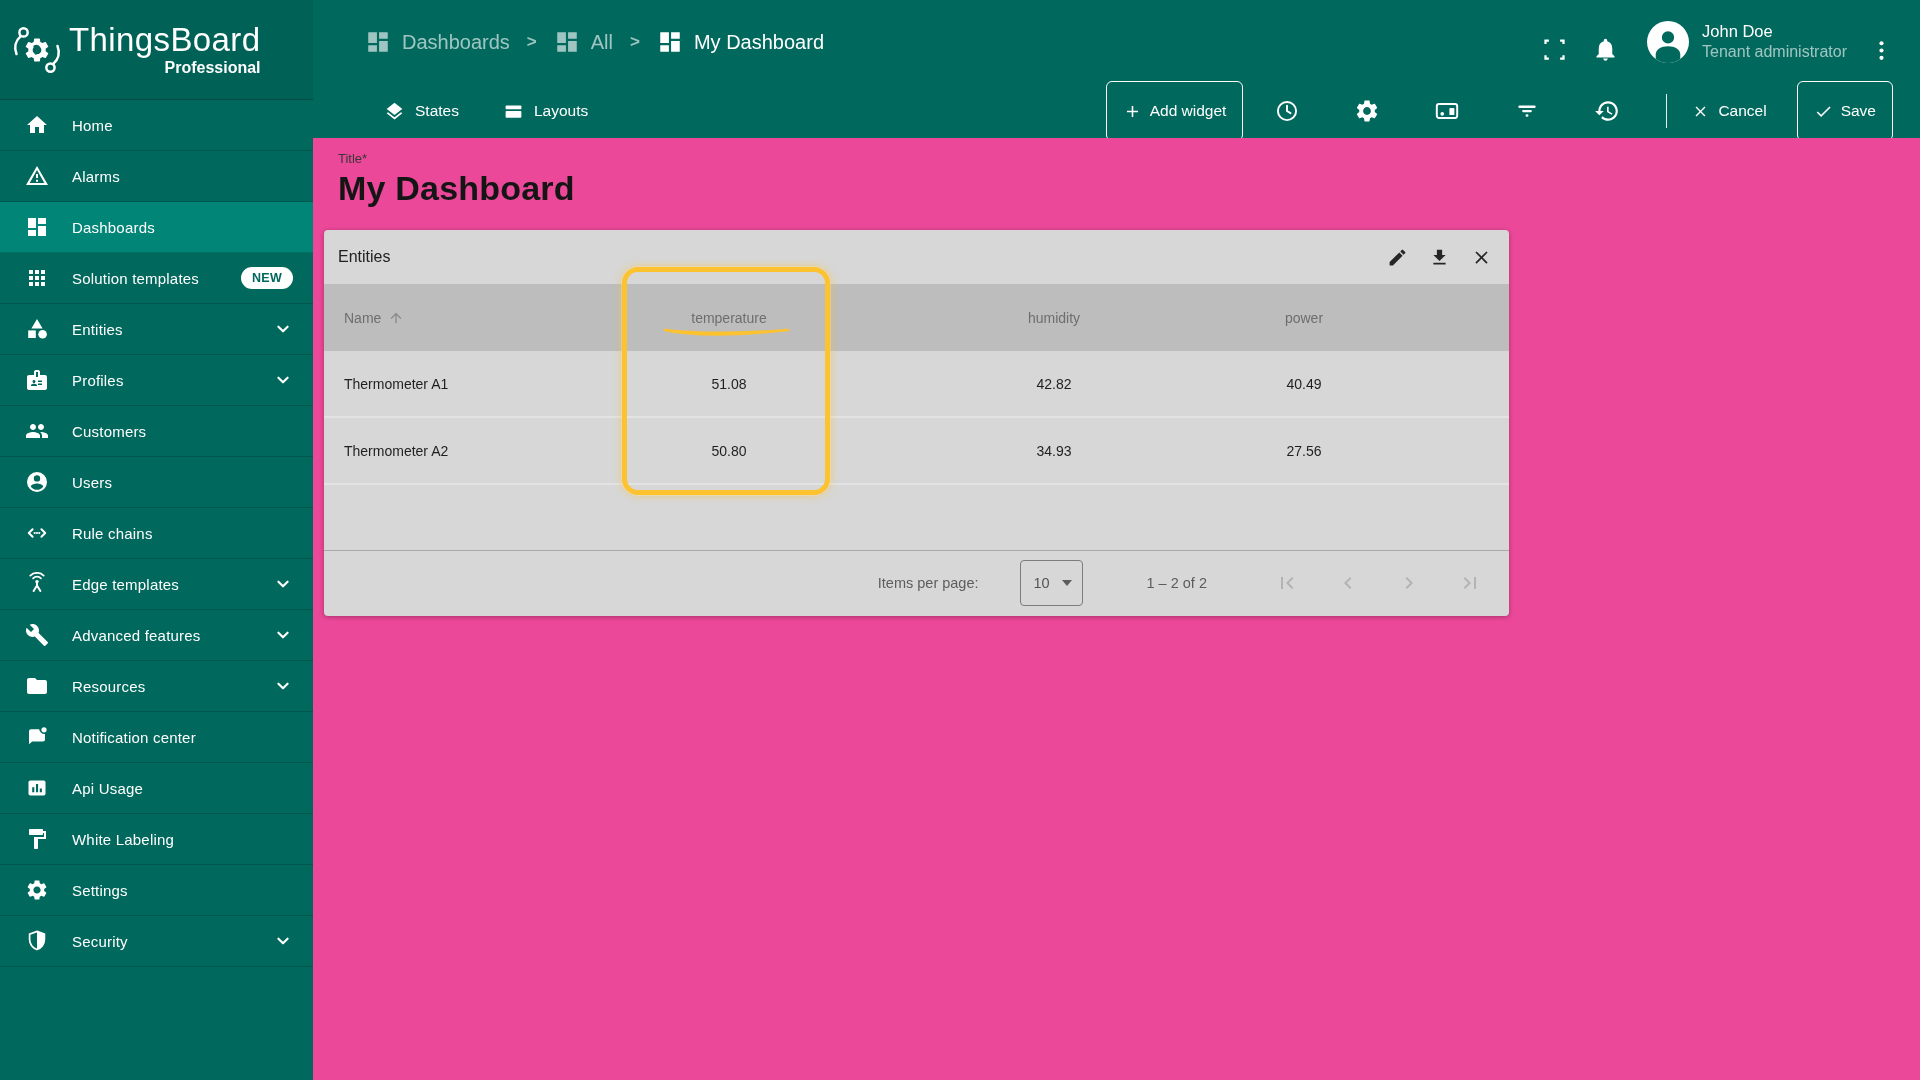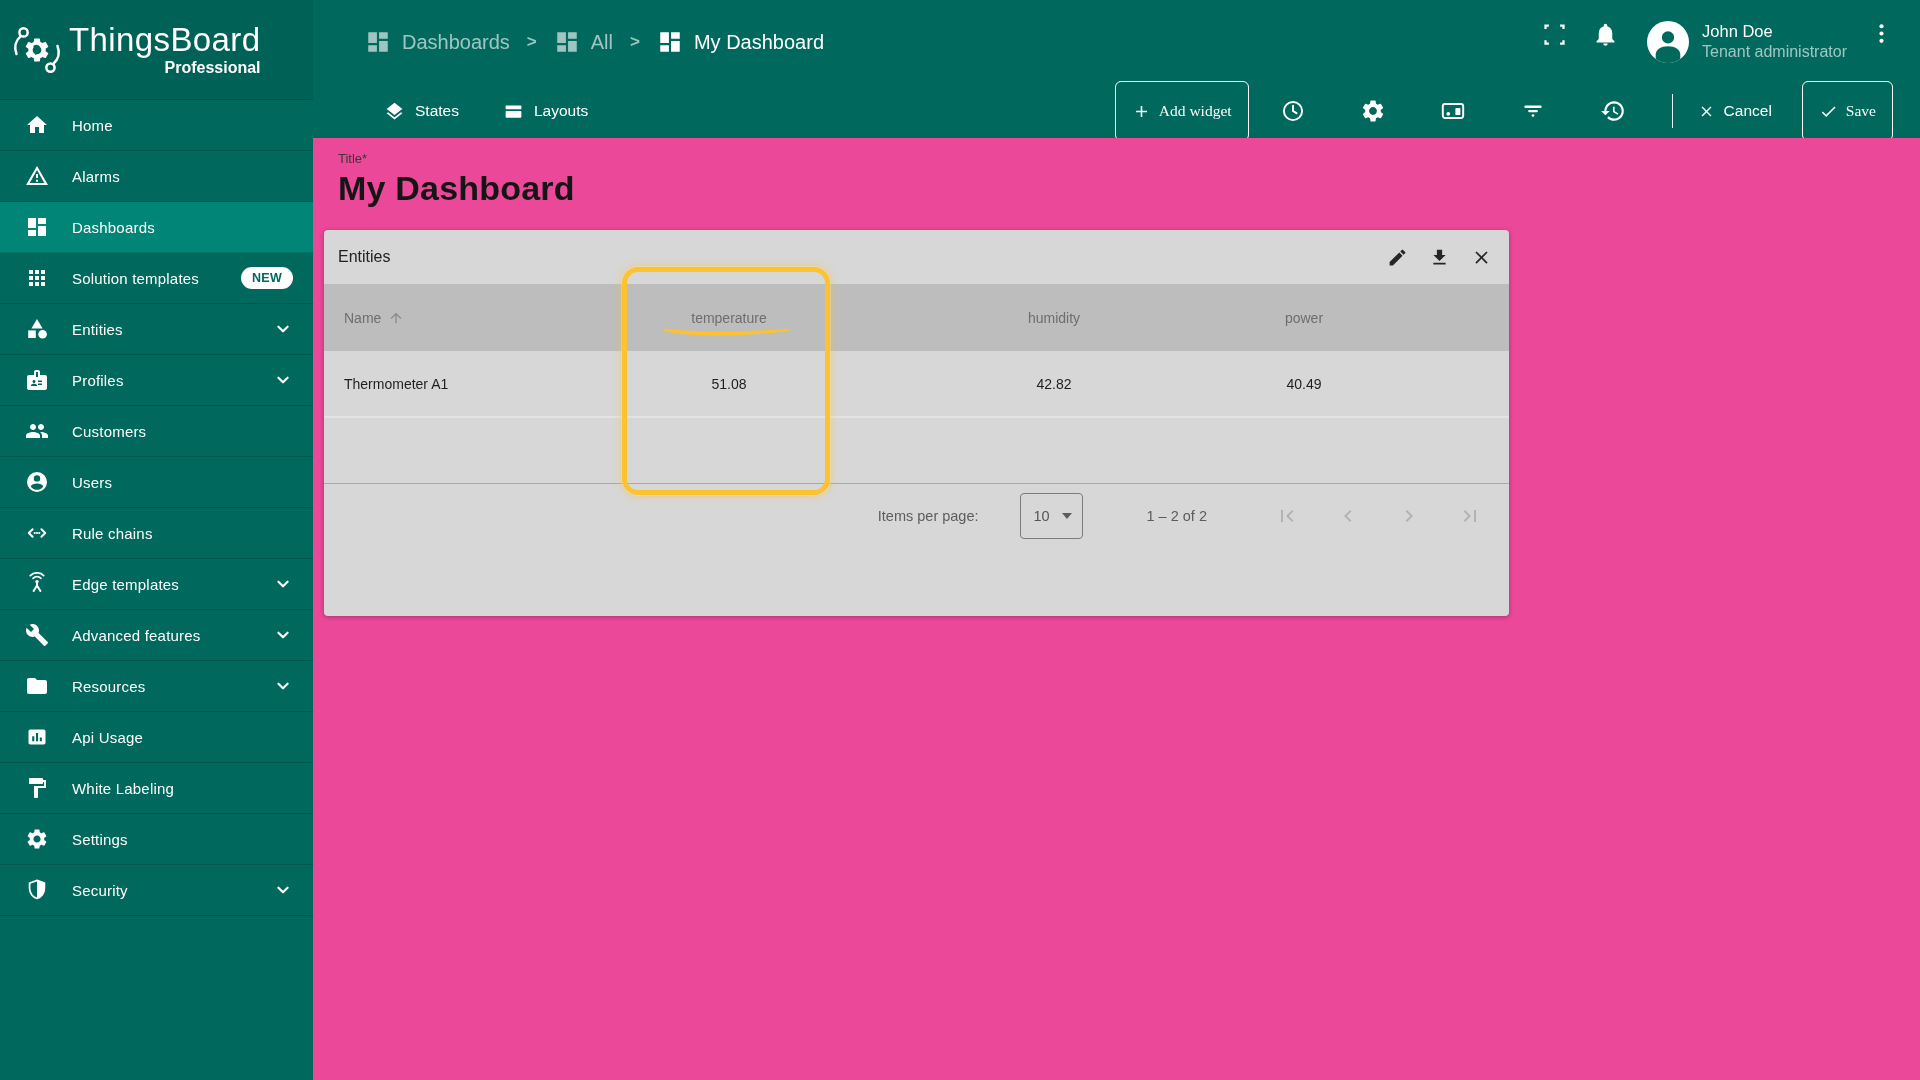--- a/index.html
+++ b/index.html
@@ -22,36 +22,36 @@
   .badge-new { margin-left:auto; background:#fff; color:#00685c; font-size:12.5px; font-weight:700; padding:4px 11px; border-radius:13px; letter-spacing:.3px; }
 
   
   .header { position:absolute; left:313px; top:0; right:0; height:84px; background:#00685c; display:flex; align-items:center; padding:0 26px 0 52px; color:#fff; }
   .crumb { display:flex; align-items:center; }
   .crumb-item { display:flex; align-items:center; gap:11px; color:rgba(255,255,255,.62); font-size:20px; cursor:pointer; }
   .crumb-item svg { width:26px; height:26px; fill:rgba(255,255,255,.62); }
   .crumb-item.current { color:#fff; }
   .crumb-item.current svg { fill:#fff; }
   .crumb-sep { color:rgba(255,255,255,.62); font-size:17px; font-weight:700; margin:0 17px; }
-  .hright { margin-left:auto; display:flex; align-items:flex-start; }
+  .hright { margin-left:auto; display:flex; align-items:flex-end; }
   .hbtn { width:27px; height:27px; fill:#fff; cursor:pointer; }
   .bell { margin-left:24px; }
   .avatar { width:42px; height:42px; margin-left:28px; cursor:pointer; }
   .uinfo { margin-left:13px; line-height:1.3; cursor:pointer; }
   .uname { font-size:16.5px; color:#fff; }
   .urole { font-size:16px; color:rgba(255,255,255,.62); }
   .kebab { width:25px; height:25px; margin-left:22px; fill:#fff; cursor:pointer; }
 
   
   .toolbar { position:absolute; left:313px; top:84px; right:0; height:54px; background:#00685c; display:flex; align-items:center; padding:0 27px 0 71px; color:#fff; }
   .tb-left { display:flex; align-items:center; gap:44px; }
   .tb-link { display:flex; align-items:center; gap:10px; font-size:15.5px; font-weight:500; cursor:pointer;text-align:center; }
   .tb-link svg { width:21px; height:21px; fill:#fff; }
   .tb-right { margin-left:auto; display:flex; align-items:center; }
-  .btn { display:flex; align-items:center; gap:8px; border:1px solid #fff; border-radius:6px; padding:0 16px; height:60px; font-size:15.5px; font-weight:500; cursor:pointer;font-family:Liberation Serif, serif; }
+  .btn { display:flex; align-items:center; gap:8px; border:1px solid #fff; border-radius:6px; padding:0 16px; height:60px; font-size:15.5px; font-weight:500; cursor:pointer; }
   .btn svg { width:19px; height:19px; fill:#fff; }
   .icon-btn { width:26px; height:26px; fill:#fff; cursor:pointer; margin-left:54px; }
   .icon-btn.first { margin-left:31px; }
   .tb-divider { width:1px; height:34px; background:rgba(255,255,255,.9); margin:0 25px 0 46px; }
   .cancel-btn { display:flex; align-items:center; gap:9px; font-size:15.5px; font-weight:500; cursor:pointer; }
   .cancel-btn svg { width:17px; height:17px; fill:#fff; }
   .save-btn { margin-left:30px; }
 
   
   .content { position:absolute; left:313px; top:138px; right:0; bottom:0; background:#ec4899; }
@@ -329,20 +329,26 @@
     <svg class="nico">
         <use href="#i-folder"></use>
       </svg>
     <span class="nlabel">Resources</span>
     <svg class="chev">
         <use href="#i-chev"></use>
       </svg>
   </div>
   <div class="nav-item">
     <svg class="nico">
+        <use href="#i-notif"></use>
+      </svg>
+    <span class="nlabel">Notification center</span>
+  </div>
+  <div class="nav-item">
+    <svg class="nico">
         <use href="#i-api"></use>
       </svg>
     <span class="nlabel">Api Usage</span>
   </div>
   <div class="nav-item">
     <svg class="nico">
         <use href="#i-paint"></use>
       </svg>
     <span class="nlabel">White Labeling</span>
   </div>
@@ -499,20 +505,26 @@
       <div class="th-c">humidity</div>
       <div class="th-c">power</div>
     </div>
 
     <div class="t-row">
       <div class="td-name">Thermometer A1</div>
       <div class="td-c">51.08</div>
       <div class="td-c">42.82</div>
       <div class="td-c">40.49</div>
     </div>
+    <div class="t-row">
+      <div class="td-name">Thermometer A2</div>
+      <div class="td-c">50.80</div>
+      <div class="td-c">34.93</div>
+      <div class="td-c">27.56</div>
+    </div>
 
     <div class="t-spacer"></div>
 
     <div class="w-pagination">
       <span>Items per page:</span>
       <div class="pp-select">
         <span>10</span>
         <span class="caret"></span>
       </div>
       <span class="pp-range">1 – 2 of 2</span>

